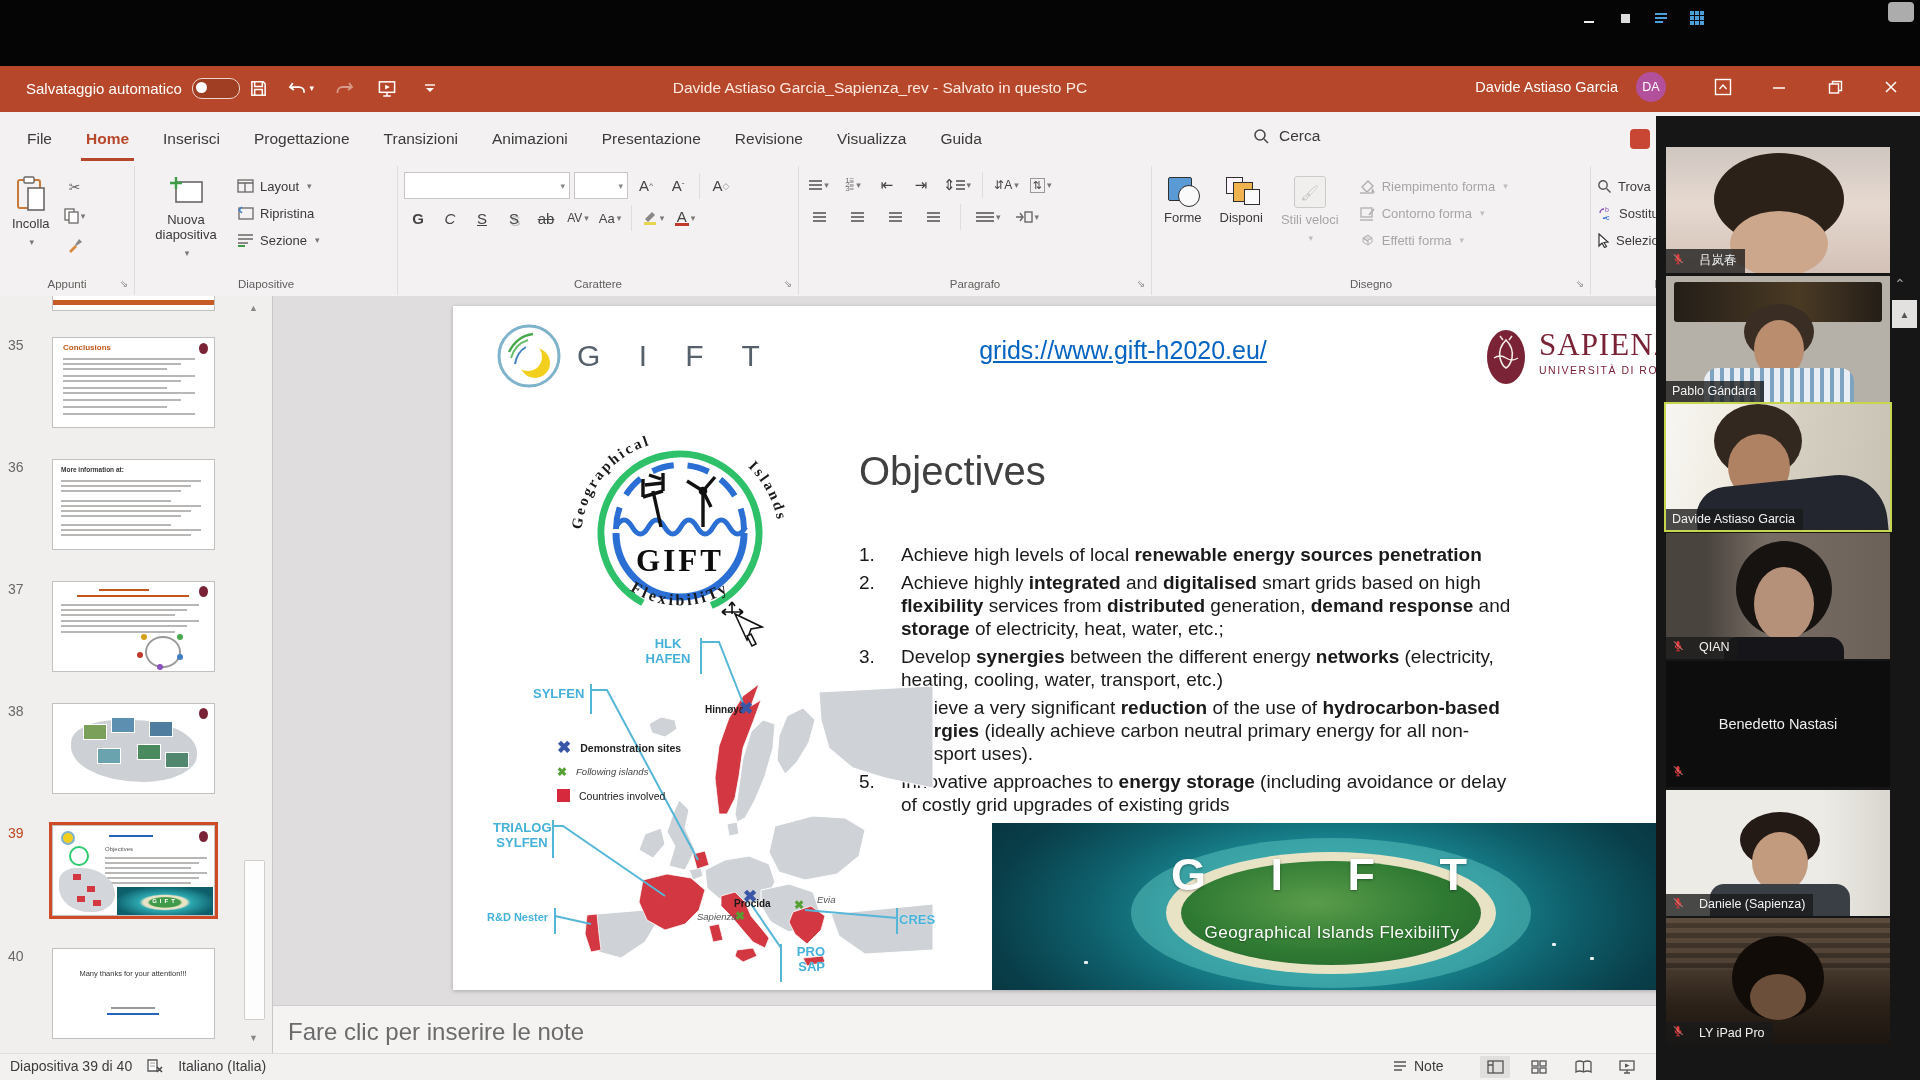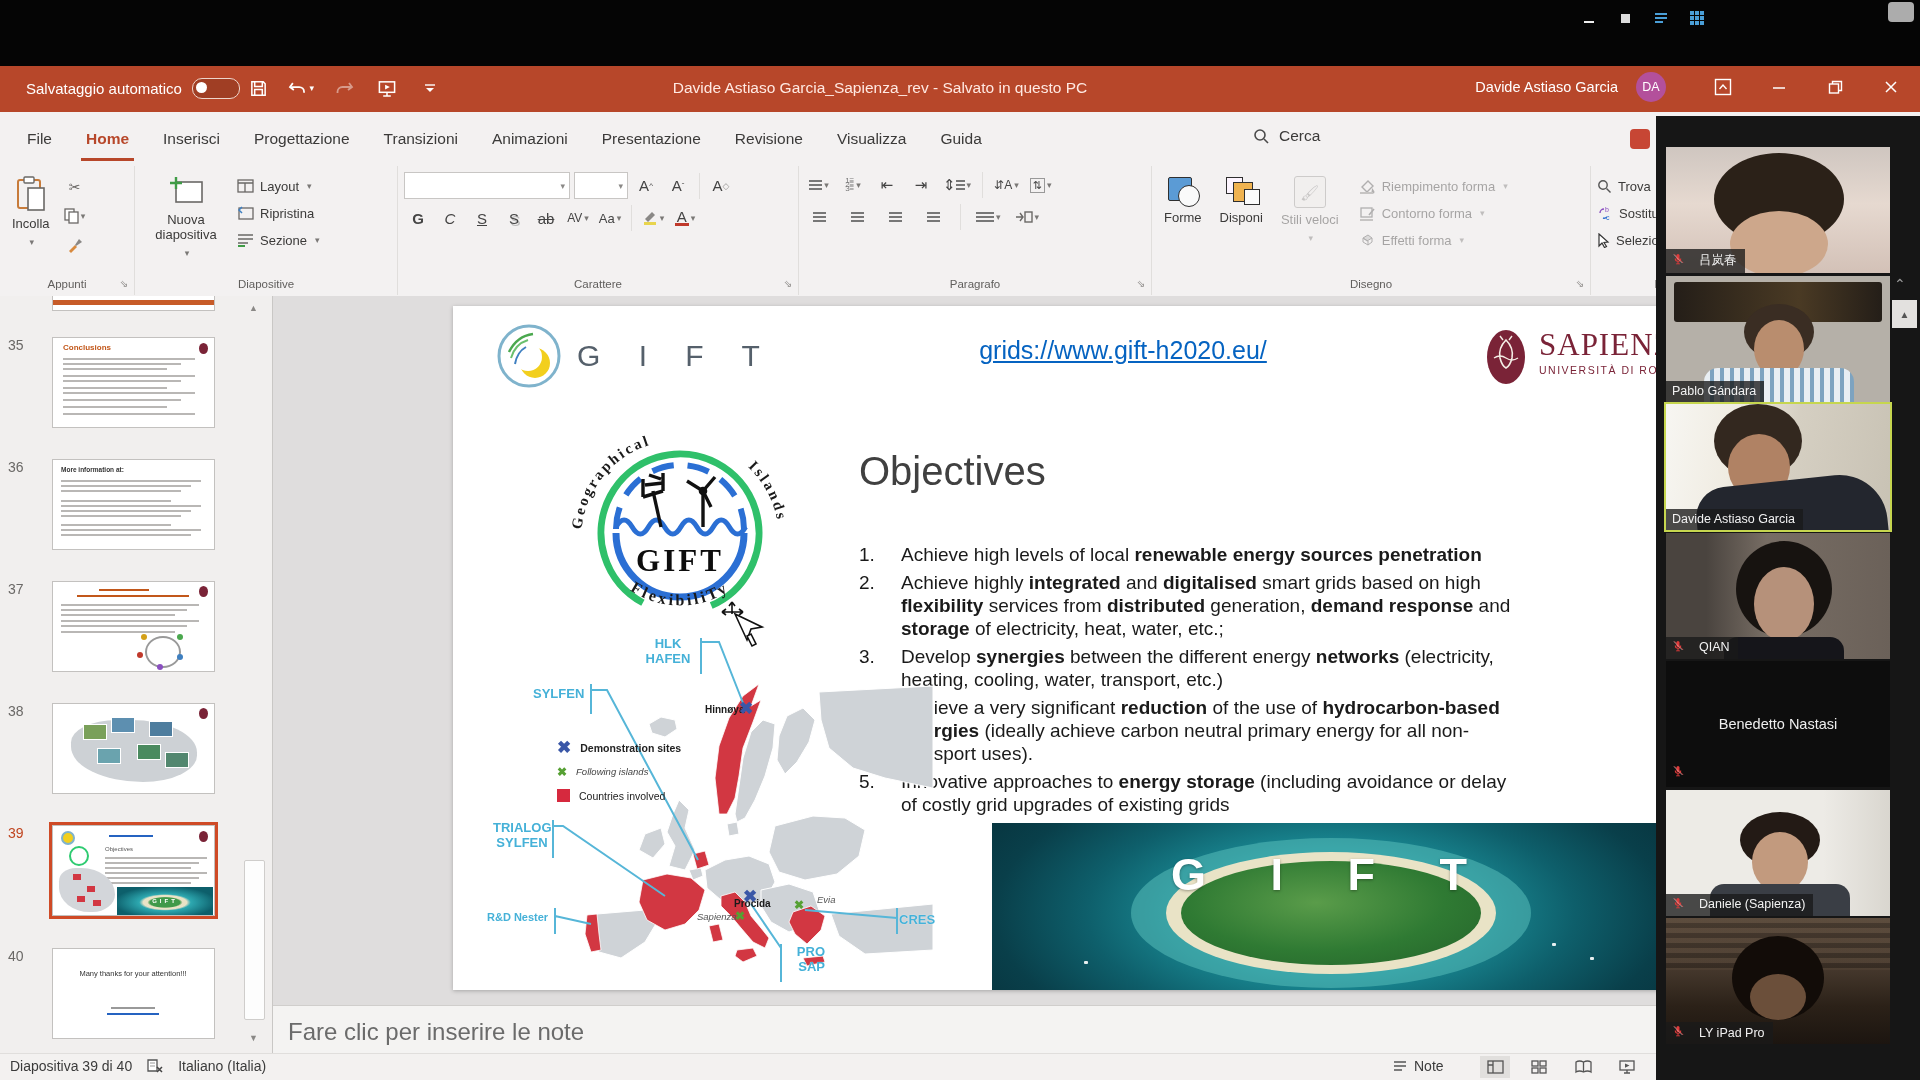--- a/index.html
+++ b/index.html
@@ -816,20 +816,21 @@
       </div>
 
       <div class="abs" id="banner">
         <span class="isl shallow"></span>
         <span class="isl sand"></span>
         <span class="isl green"></span>
         <span class="boat" style="left:560px;top:120px;"></span>
         <span class="boat" style="left:598px;top:134px;"></span>
         <span class="boat" style="left:92px;top:138px;"></span>
         <div class="btitle">G I F T</div>
+        <div class="bsub">Geographical Islands FlexibiliTy</div>
       </div>
     </div>
   </div>
 
   <svg class="abs" id="cursor" viewBox="0 0 48 52">
     <g stroke="#111" stroke-width="1.6">
       <path d="M14 2v12M14 2l-3 4M14 2l3 4"></path>
       <path d="M4 12h11M4 12l4-3M4 12l4 3"></path>
       <path d="M25 12H14M25 12l-4-3M25 12l-4 3"></path>
     </g>

